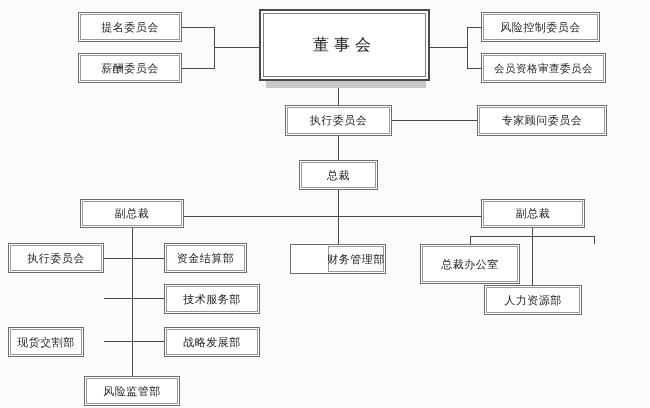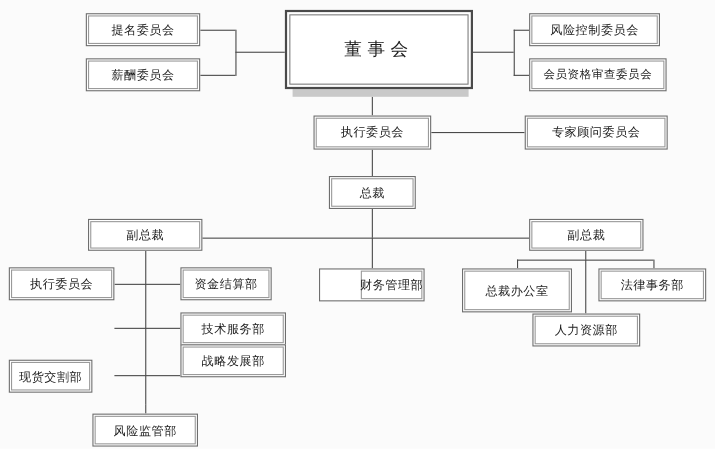--- a/index.html
+++ b/index.html
@@ -195,21 +195,21 @@
         <span class="label">技术服务部</span>
       </div>
   </div>
 
   <div class="node" style="left:8px; top:327px; width:76px; height:30px;">
     <div class="inner">
         <span class="label">现货交割部</span>
       </div>
   </div>
 
-  <div class="node" style="left:164px; top:313px; width:96px; height:30px;">
+  <div class="node" style="left:164px; top:327px; width:96px; height:30px;">
     <div class="inner">
         <span class="label">战略发展部</span>
       </div>
   </div>
 
   <div class="node" style="left:84px; top:376px; width:96px; height:30px;">
     <div class="inner">
         <span class="label">风险监管部</span>
       </div>
   </div>
@@ -219,25 +219,20 @@
         <span class="label">财务管理部</span>
       </div>
   </div>
 
   <div class="node" style="left:420px; top:244px; width:100px; height:40px;">
     <div class="inner">
         <span class="label">总裁办公室</span>
       </div>
   </div>
 
-  <div class="node" style="left:544px; top:244px; width:98px; height:30px;">
-    <div class="inner">
-        <span class="label">法律事务部</span>
-      </div>
-  </div>
 
   <div class="node" style="left:484px; top:285px; width:98px; height:30px;">
     <div class="inner">
         <span class="label">人力资源部</span>
       </div>
   </div>
 
 </div>
 
 </body></html>

